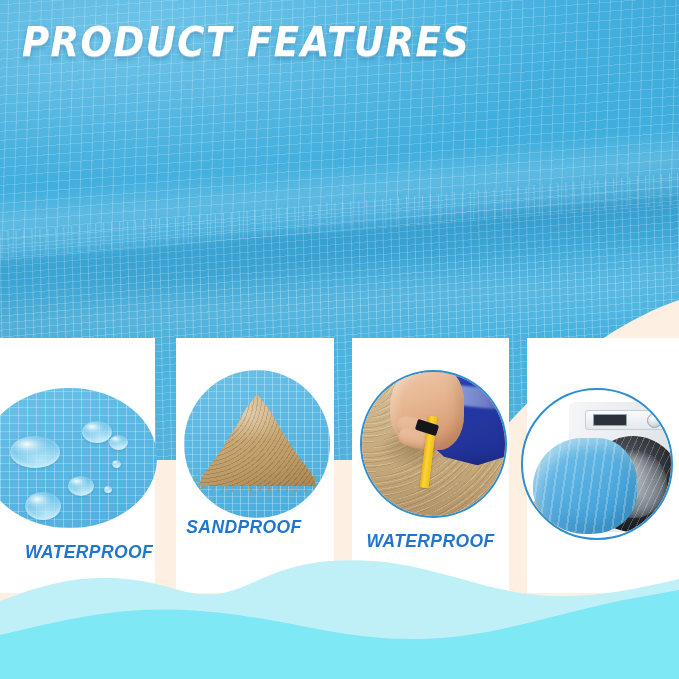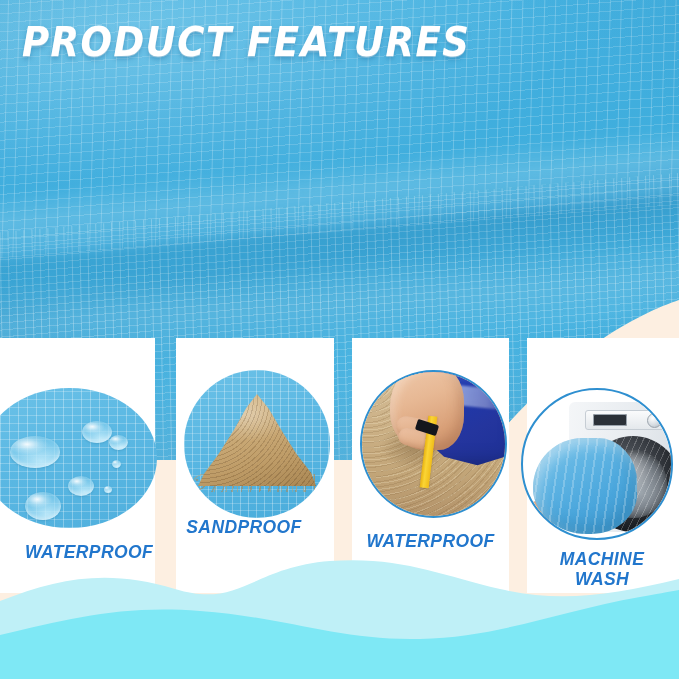--- a/index.html
+++ b/index.html
@@ -357,21 +357,19 @@
     </div>
     <div class="wash-wrist"></div>
     <div class="wash-cloth">
       <div class="wash-cloth-folds"></div>
     </div>
   </div>
 
   <div class="label l-water">WATERPROOF</div>
   <div class="label l-sand">SANDPROOF</div>
   <div class="label l-wind">WATERPROOF</div>
-  <div class="label l-wash">MACHINE
-WASH</div>
 
   <svg class="waves" viewBox="0 0 679 130" preserveAspectRatio="none">
     <path d="M0,52 C60,28 110,20 175,40 C240,60 252,18 330,12 C400,7 440,26 500,40 C560,54 612,46 679,30 L679,130 L0,130 Z" fill="#BFF0F7"></path>
     <path d="M0,86 C70,70 120,56 200,62 C285,68 340,92 420,90 C500,88 560,62 640,48 C656,45 668,43 679,41 L679,130 L0,130 Z" fill="#7EE8F5"></path>
   </svg>
 
 </div>
 
 </body></html>

